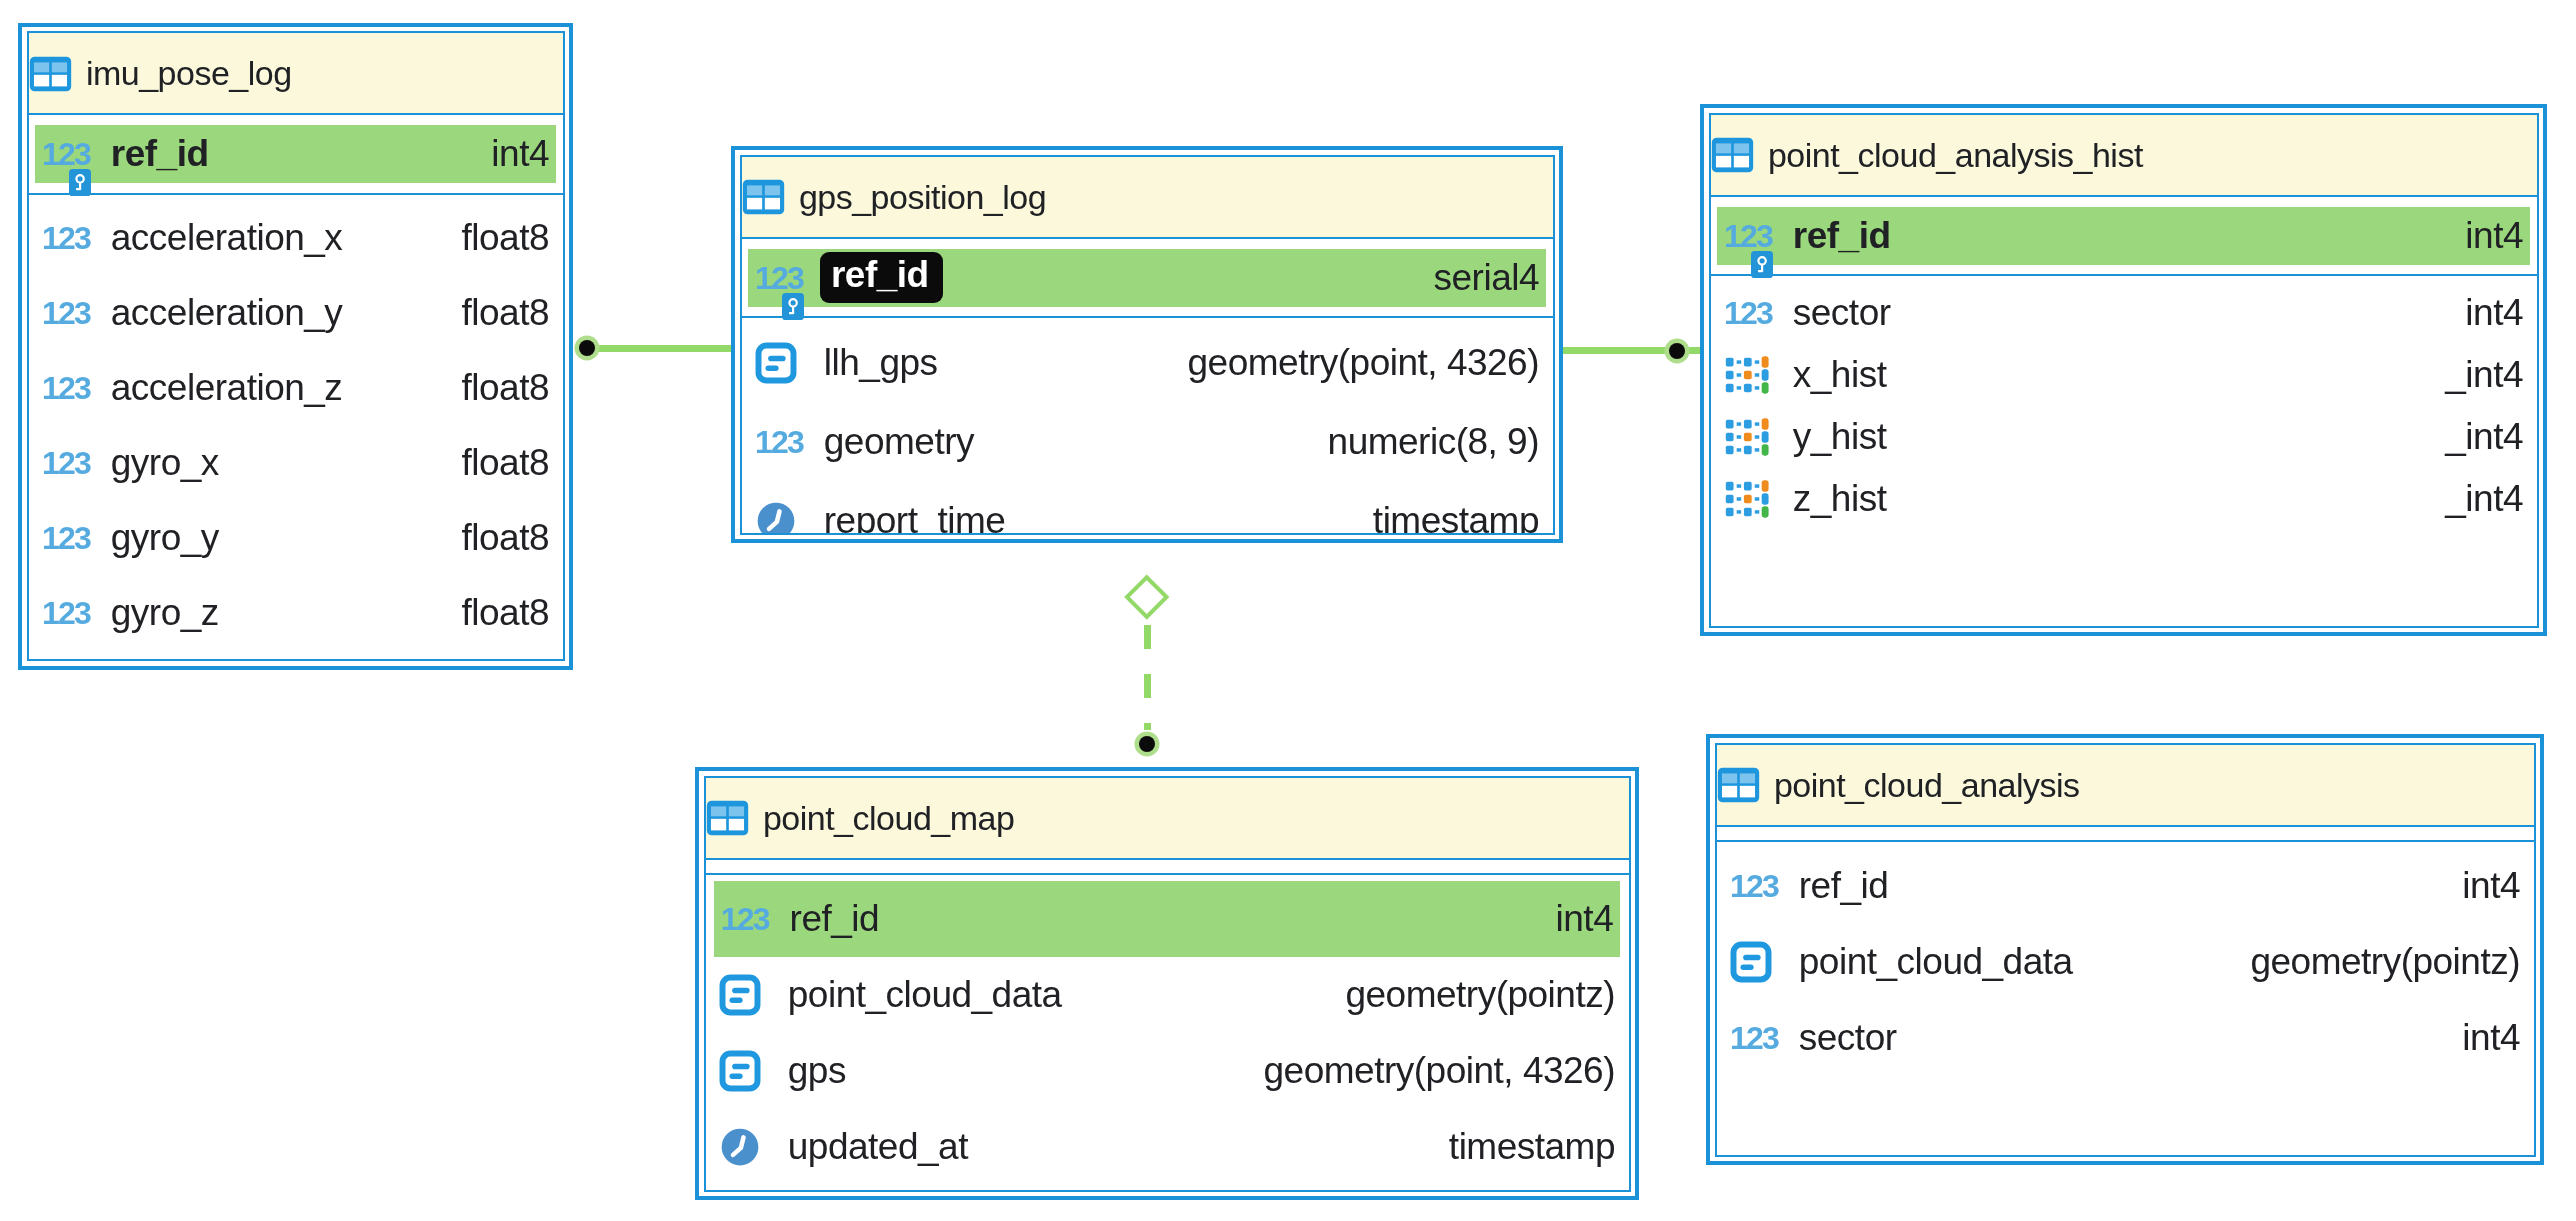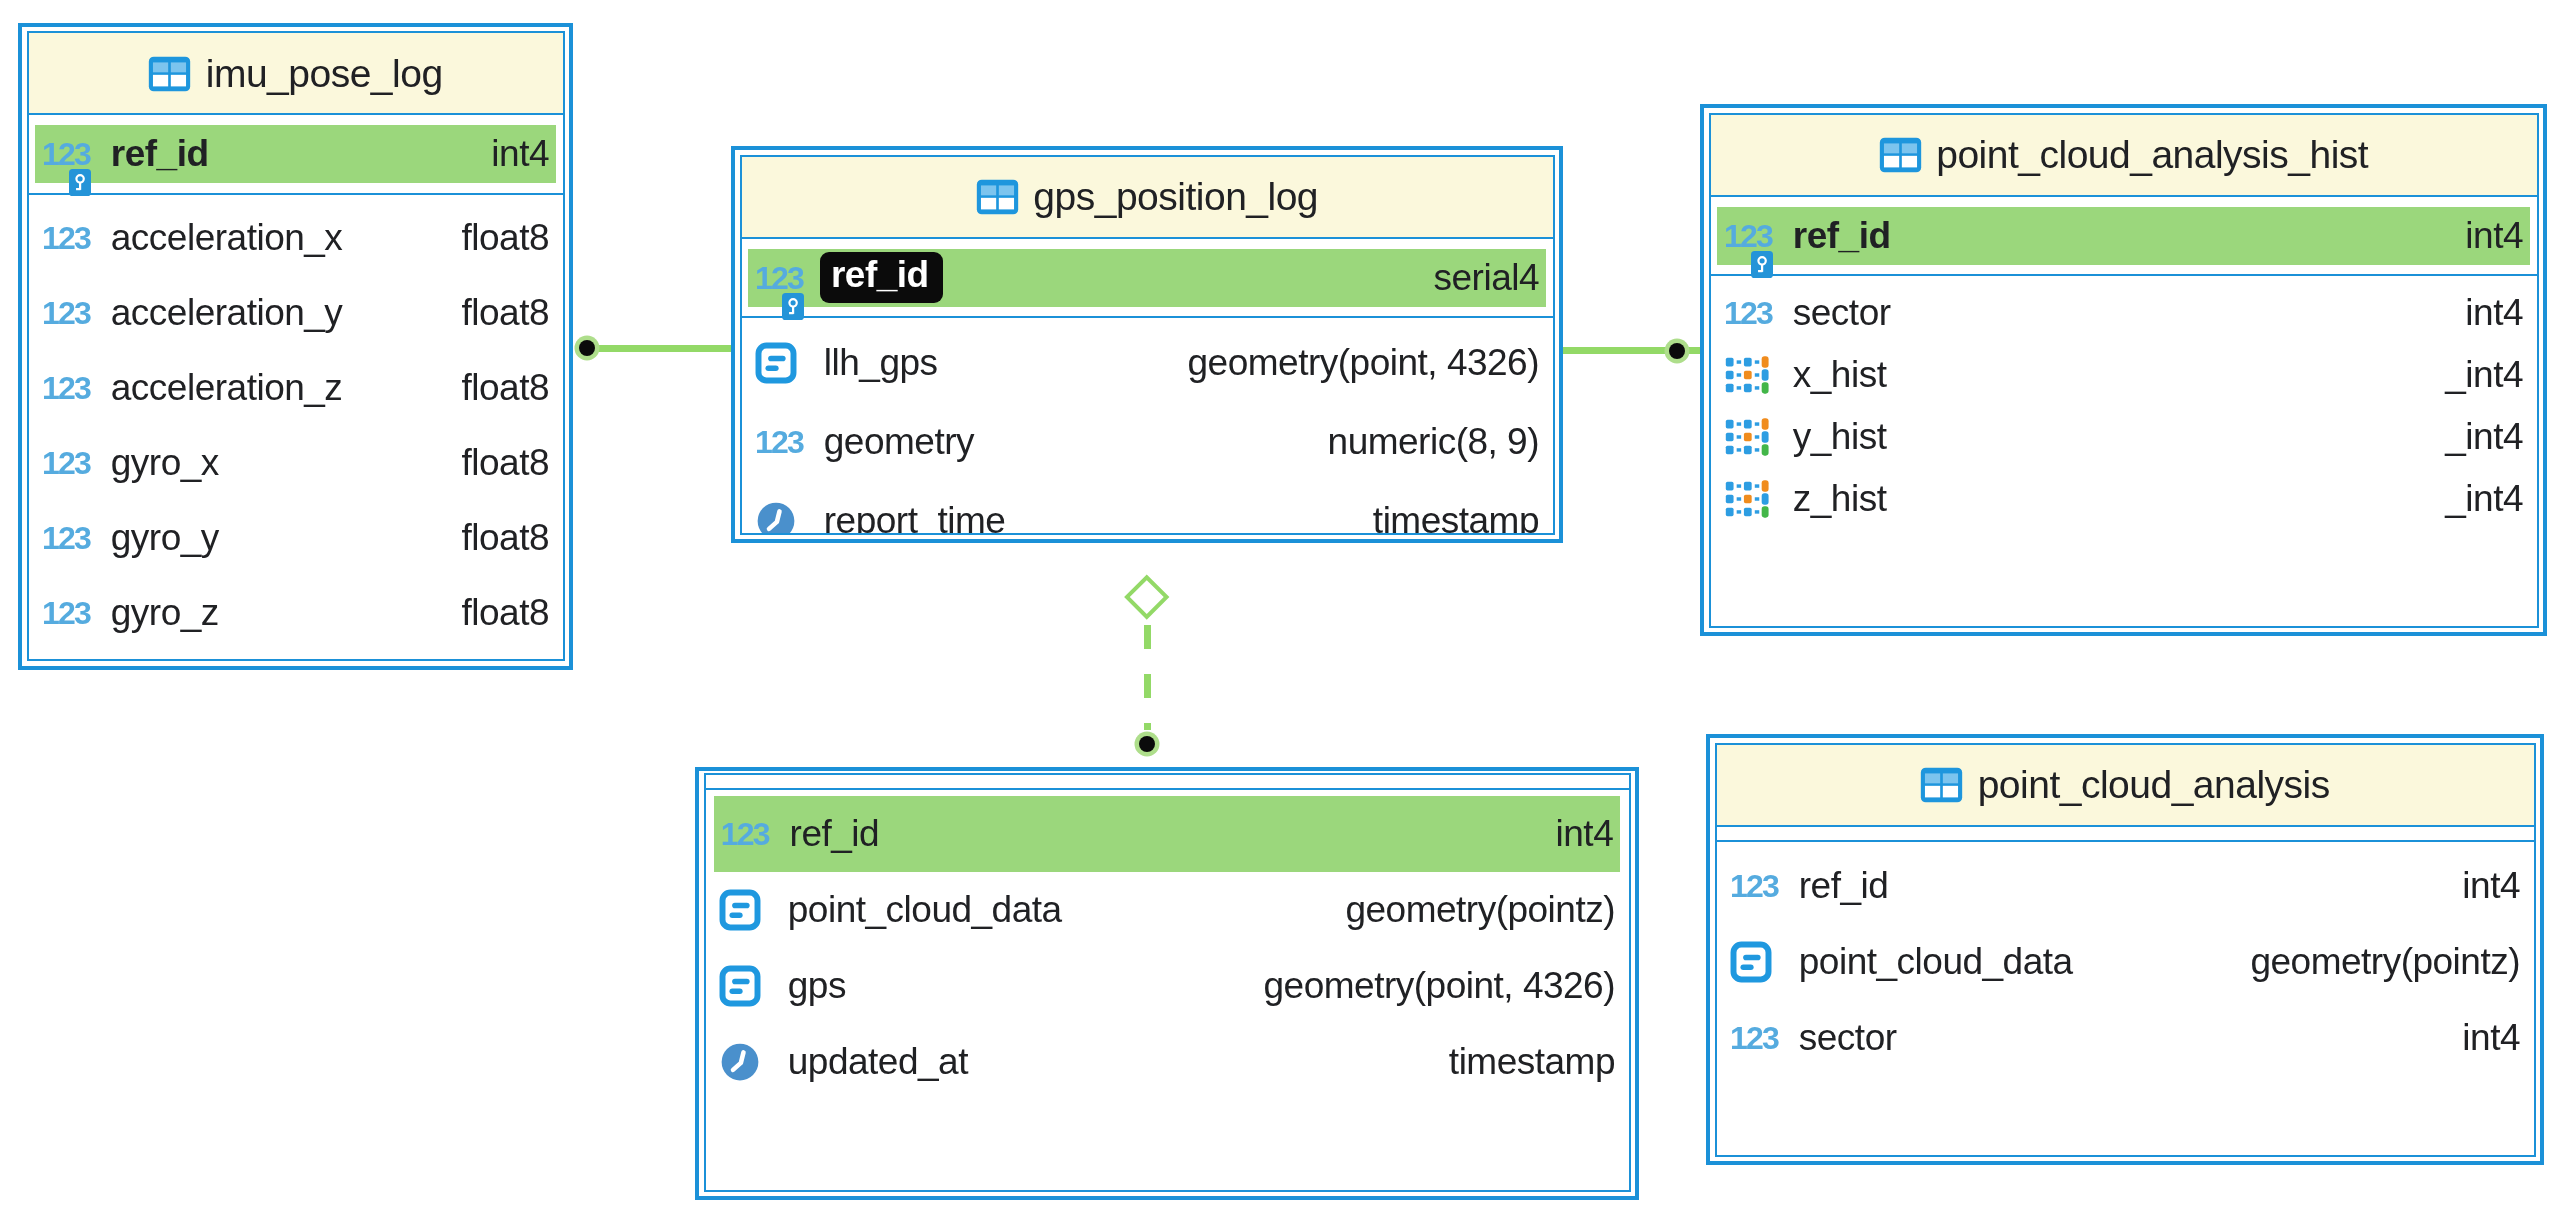--- a/index.html
+++ b/index.html
@@ -16,22 +16,22 @@
     width:2576px;height:1221px;position:relative;overflow:hidden;background:#ffffff;
     font-family:"Liberation Sans","DejaVu Sans",sans-serif;color:var(--ink);
   }
   .tbl{
     position:absolute;box-sizing:border-box;background:#fff;
     border:4.5px solid var(--blue);padding:4.5px;
     display:flex;flex-direction:column;
   }
   .hdr{
     box-sizing:border-box;border:2.7px solid var(--blue);background:var(--cream);
-    height:85px;flex:0 0 85px;display:flex;align-items:center;justify-content:center;gap:14.4px;
-    font-size:39px;letter-spacing:-0.5px;white-space:nowrap;
+    height:85px;flex:0 0 85px;display:flex;align-items:center;gap:14.4px;
+    font-size:34px;letter-spacing:-0.5px;white-space:nowrap;
   }
   .sec{box-sizing:border-box;border:2.7px solid var(--blue);margin-top:-2.7px;background:#fff;}
   .sec.pk{flex:0 0 auto;padding:10px 6.3px;}
   .sec.pk.empty{height:18px;padding:0;}
   .sec.cols{flex:1 1 auto;padding:5.4px 6.3px;overflow:hidden;}
   .row{
     display:flex;align-items:center;height:var(--rh,76px);
     padding:0 7.2px;font-size:37px;letter-spacing:-0.5px;white-space:nowrap;
   }
   .pkrow{
@@ -273,20 +273,26 @@
             <use href="#i-array"></use>
           </svg>
         </span>
       <span class="cname">z_hist</span>
       <span class="ctype">_int4</span>
     </div>
   </div>
 </div>
 
 <div class="tbl" style="left:695px;top:767px;width:944px;height:433px;--rh:76px">
+  <div class="hdr">
+    <svg class="svgi" width="43" height="38" viewBox="0 0 48 42">
+        <use href="#i-table"></use>
+      </svg>
+    <span>point_cloud_map</span>
+  </div>
   <div class="sec pk empty"></div>
   <div class="sec cols">
     <div class="row green">
       <span class="icon">
           <span class="num">123</span>
         </span>
       <span class="cname">ref_id</span>
       <span class="ctype">int4</span>
     </div>
     <div class="row">

